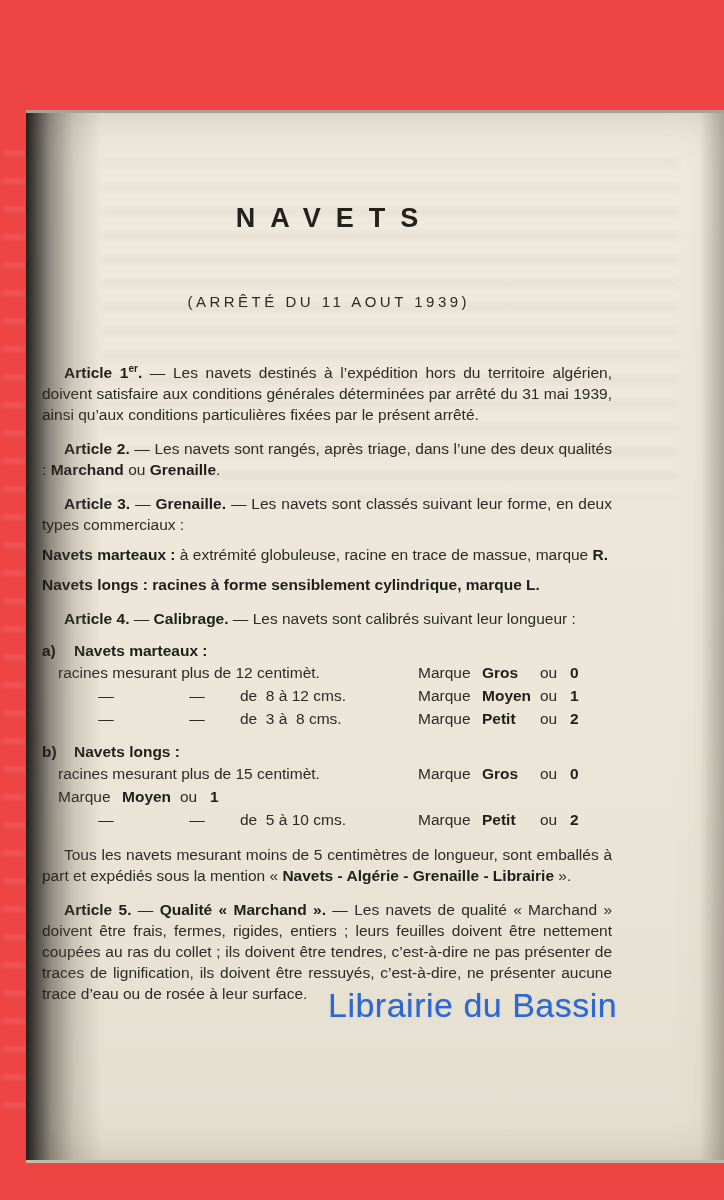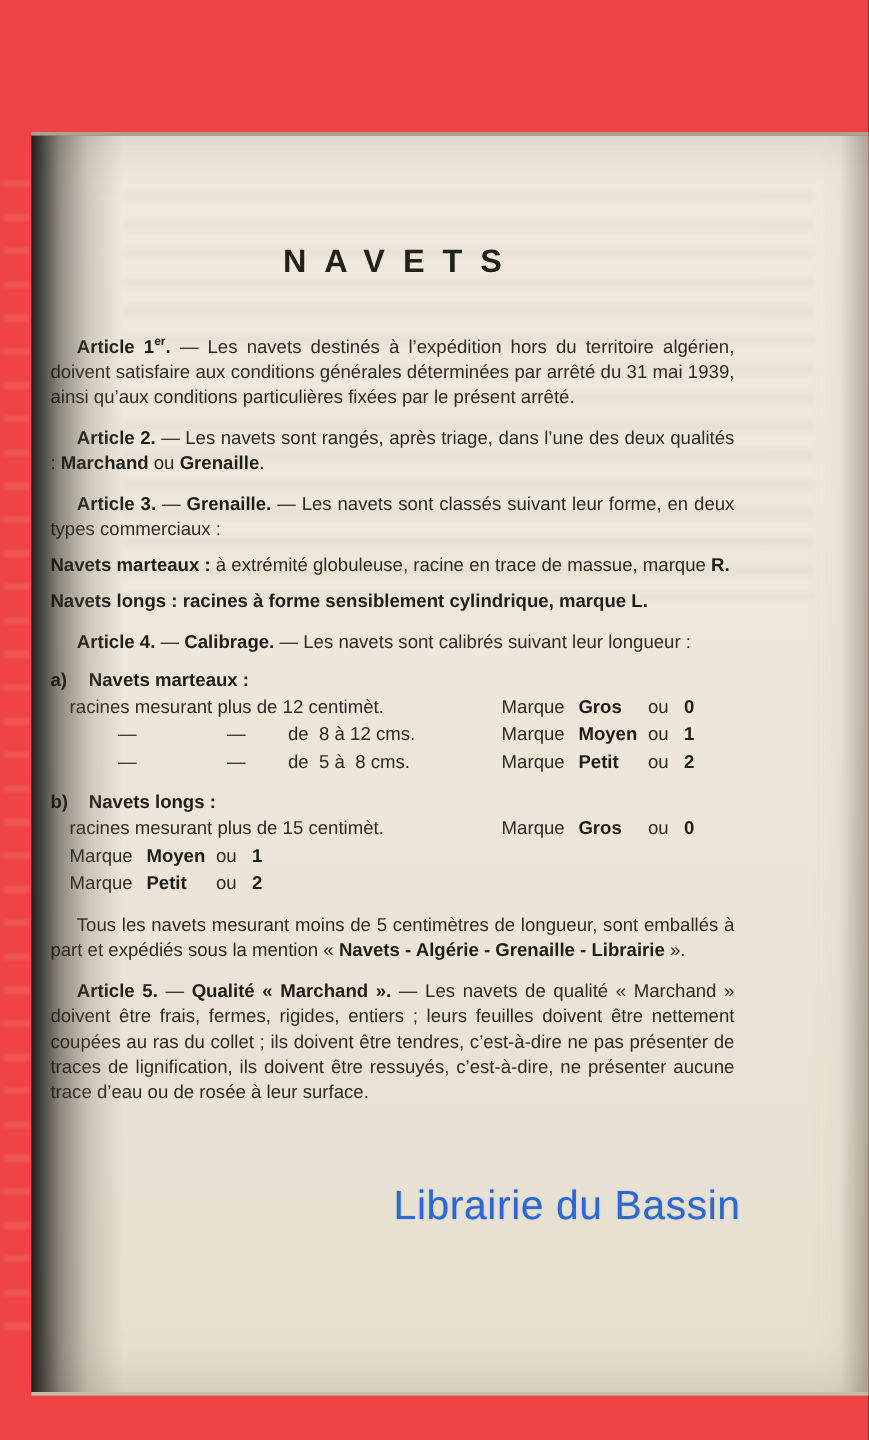--- a/index.html
+++ b/index.html
@@ -65,20 +65,21 @@
 <div class="scene">
   <div class="gutter-marks"></div>
 
   <div class="page">
     <div class="ghost"></div>
 
     <div class="content">
 
       <h1 class="title">NAVETS</h1>
 
+      <div class="subtitle">(ARRÊTÉ DU 11 AOUT 1939)</div>
 
       <p class="par first indent"><b><span>Article 1</span><sup>er</sup><span>.</span></b><span> — </span><span>Les navets destinés à l’expédition hors du territoire algérien, doivent satisfaire aux conditions générales déterminées par arrêté du 31 mai 1939, ainsi qu’aux conditions particulières fixées par le présent arrêté.</span></p>
 
       <p class="par indent"><b>Article 2.</b><span> — </span><span>Les navets sont rangés, après triage, dans l’une des deux qualités : </span><b>Marchand</b><span> ou </span><b>Grenaille</b><span>.</span></p>
 
       <p class="par indent"><b>Article 3.</b><span> — </span><b>Grenaille.</b><span> — </span><span>Les navets sont classés suivant leur forme, en deux types commerciaux :</span></p>
 
       <p class="par hang"><b>Navets marteaux :</b><span> à extrémité globuleuse, racine en trace de massue, marque </span><b>R.</b></p>
 
       <p class="par hang boldline">Navets longs : racines à forme sensiblement cylindrique, marque L.</p>
@@ -95,21 +96,21 @@
         <span class="ccode">0</span>
       </div>
       <div class="crow">
         <span class="cleft"><span class="cdash1">—</span><span class="cdash2">—</span><span>de  8 à 12 cms.</span></span>
         <span class="cmarque">Marque</span>
         <span class="cname">Moyen</span>
         <span class="cou">ou</span>
         <span class="ccode">1</span>
       </div>
       <div class="crow">
-        <span class="cleft"><span class="cdash1">—</span><span class="cdash2">—</span><span>de  5 à  8 cms.</span></span>
+        <span class="cleft"><span class="cdash1">—</span><span class="cdash2">—</span><span>de  3 à  8 cms.</span></span>
         <span class="cmarque">Marque</span>
         <span class="cname">Petit</span>
         <span class="cou">ou</span>
         <span class="ccode">2</span>
       </div>
 
       <div class="sec"><span class="sitem">b)</span><span>Navets longs :</span></div>
 
       <div class="crow">
         <span class="cleft">racines mesurant plus de 15 centimèt.</span>
@@ -118,20 +119,21 @@
         <span class="cou">ou</span>
         <span class="ccode">0</span>
       </div>
       <div class="crow">
         <span class="cmarque">Marque</span>
         <span class="cname">Moyen</span>
         <span class="cou">ou</span>
         <span class="ccode">1</span>
       </div>
       <div class="crow">
+        <span class="cleft"><span class="cdash1">—</span><span class="cdash2">—</span><span>de  5 à 10 cms.</span></span>
         <span class="cmarque">Marque</span>
         <span class="cname">Petit</span>
         <span class="cou">ou</span>
         <span class="ccode">2</span>
       </div>
 
       <p class="par indent"><span>Tous les navets mesurant moins de 5 centimètres de longueur, sont emballés à part et expédiés sous la mention « </span><b>Navets - Algérie - Grenaille - Librairie</b><span> ».</span></p>
 
       <p class="par indent"><b>Article 5.</b><span> — </span><b>Qualité « Marchand ».</b><span> — </span><span>Les navets de qualité « Marchand » doivent être frais, fermes, rigides, entiers ; leurs feuilles doivent être nettement coupées au ras du collet ; ils doivent être tendres, c’est-à-dire ne pas présenter de traces de lignification, ils doivent être ressuyés, c’est-à-dire, ne présenter aucune trace d’eau ou de rosée à leur surface.</span></p>
 

